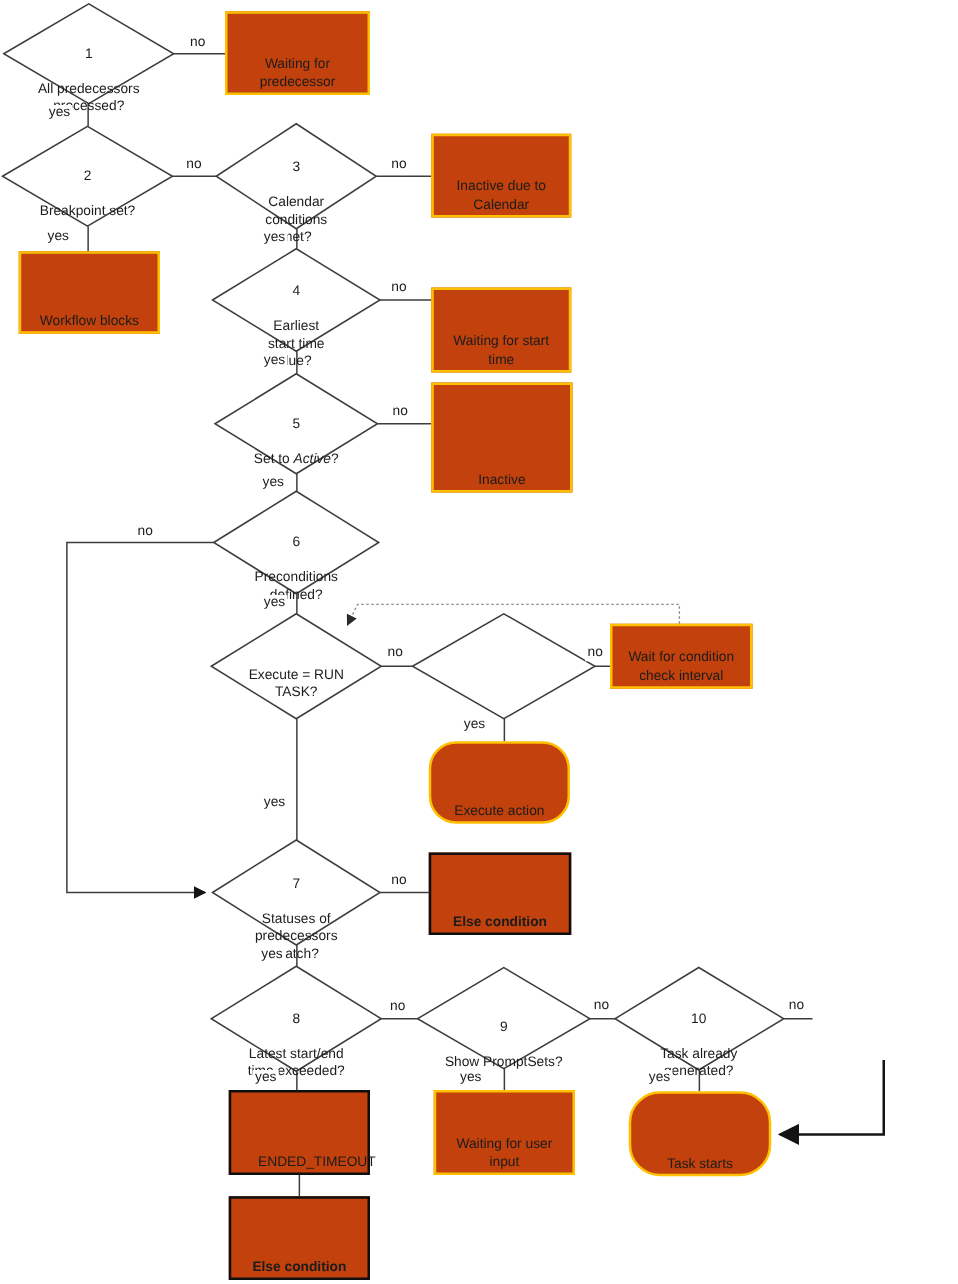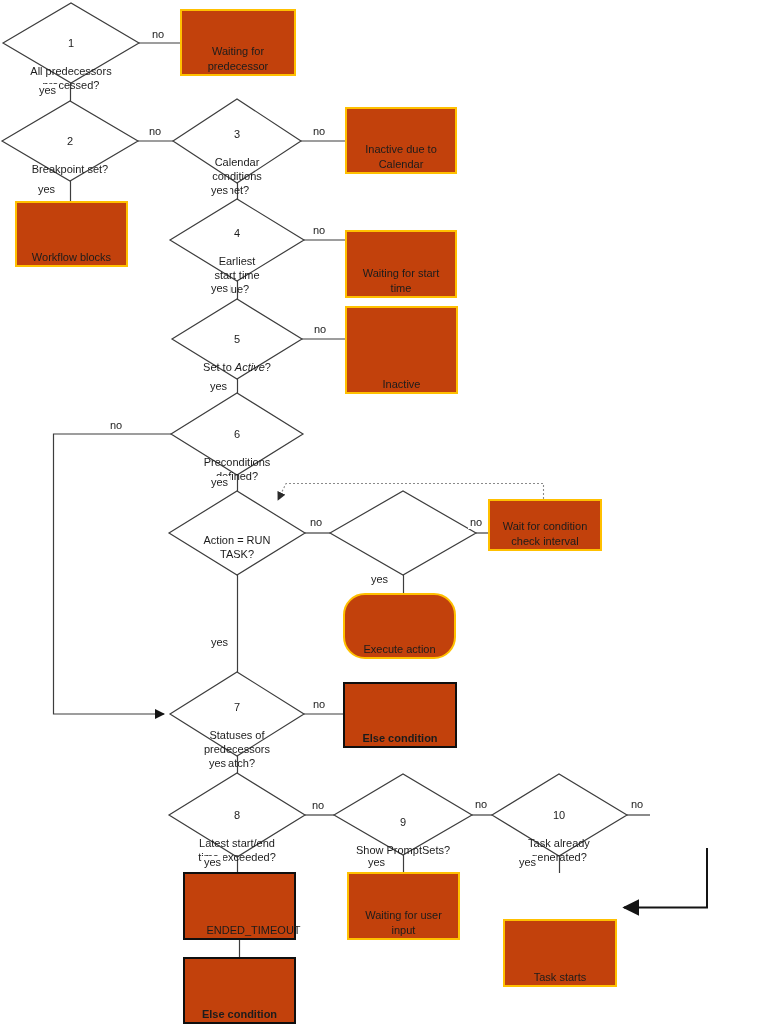--- a/index.html
+++ b/index.html
@@ -112,21 +112,21 @@
   <div class="dtext" style="left:177px; top:318px; width:120px;">
     <div>5</div>
     <div><span>Set to </span><span class="it">Active</span><span>?</span></div>
   </div>
   <div class="dtext" style="left:182px; top:413px; width:110px;">
     <div>6</div>
     <div>Preconditions
 defined?</div>
   </div>
   <div class="dtext" style="left:177px; top:519px; width:120px;">
-    <div>Action = RUN
+    <div>Execute = RUN
 TASK?</div>
   </div>
   <div class="dtext" style="left:182px; top:686px; width:110px;">
     <div>7</div>
     <div>Statuses of
 predecessors
 match?</div>
   </div>
   <div class="dtext" style="left:180px; top:794px; width:114px;">
     <div>8</div>
@@ -151,21 +151,21 @@
   <div class="box yellow" style="left:345px; top:206px; width:112px; height:68px;margin-top:24px;"><span>Waiting for start
 time</span></div>
   <div class="box yellow" style="left:345px; top:306px; width:113px; height:88px;"><span>Inactive</span></div>
   <div class="box yellow" style="left:488px; top:499px; width:114px; height:52px;"><span>Wait for condition
 check interval</span></div>
   <div class="box yellow" style="left:343px; top:593px; width:113px; height:66px;border-radius:22px;"><span>Execute action</span></div>
   <div class="box dark bold" style="left:343px; top:682px; width:114px; height:66px;"><span>Else condition</span></div>
   <div class="box dark" style="left:183px; top:872px; width:113px; height:68px;padding-left:28px;"><span>ENDED_TIMEOUT</span></div>
   <div class="box yellow" style="left:347px; top:872px; width:113px; height:68px;"><span>Waiting for user
 input</span></div>
-  <div class="box yellow" style="left:503px; top:919px; width:114px; height:68px;"><span>Task starts</span></div>
+  <div class="box yellow" style="left:503px; top:873px; width:114px; height:68px;border-radius:25px;"><span>Task starts</span></div>
   <div class="box dark bold" style="left:183px; top:957px; width:113px; height:67px;"><span>Else condition</span></div>
 
   <div class="elabel" style="left:150px; top:28px;">no</div>
   <div class="elabel" style="left:37px;  top:84px;">yes</div>
   <div class="elabel" style="left:147px; top:125px;">no</div>
   <div class="elabel" style="left:311px; top:125px;">no</div>
   <div class="elabel" style="left:36px;  top:183px;">yes</div>
   <div class="elabel" style="left:209px; top:184px;">yes</div>
   <div class="elabel" style="left:311px; top:224px;">no</div>
   <div class="elabel" style="left:209px; top:282px;">yes</div>

